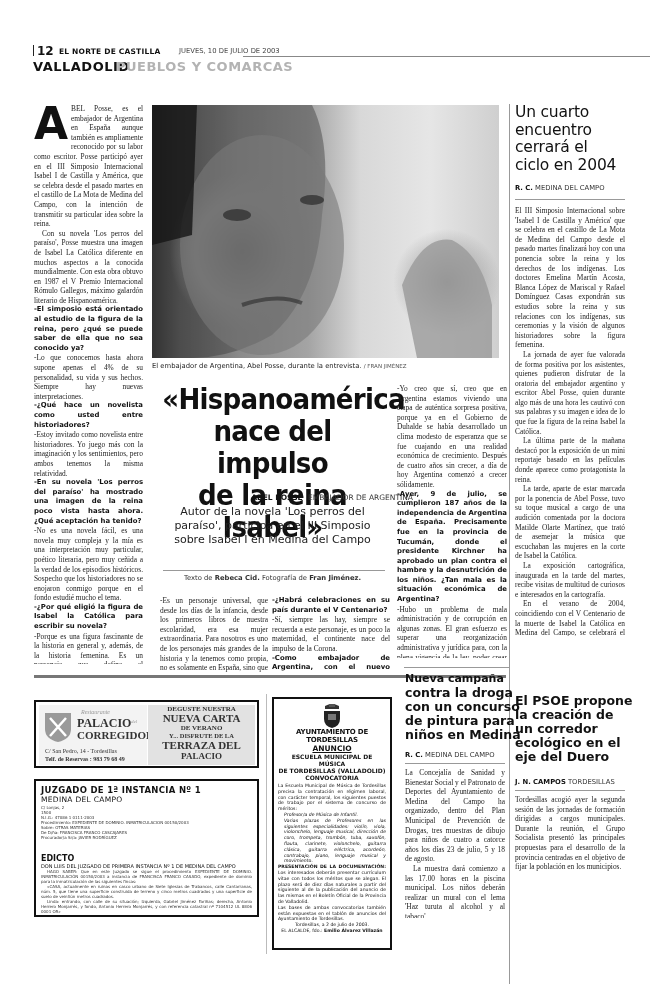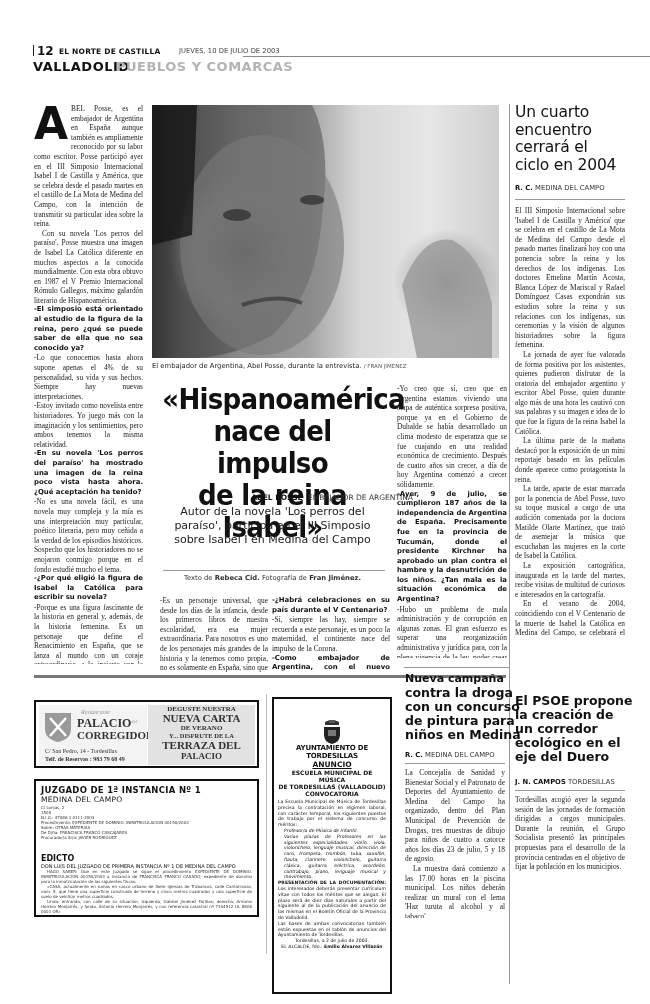--- a/index.html
+++ b/index.html
@@ -30,20 +30,21 @@
   <span class="abs sans" style="left:0;top:17px;font-size:13px;font-weight:900;letter-spacing:0.5px;">VALLADOLID</span>
   <span class="abs sans" style="left:83px;top:17px;font-size:13px;font-weight:900;color:#b3b3b3;letter-spacing:0.5px;">PUEBLOS Y COMARCAS</span>
 </div>
 
 <div class="abs" style="left:34px;top:104px;width:109px;height:560px;overflow:hidden;">
   <div style="float:left;font-family:'DejaVu Sans',sans-serif;font-weight:900;font-size:44px;line-height:38px;margin:1px 3px 0 0;">A</div>
   <div class="body-txt" style="text-indent:0;">BEL Posse, es el embajador de Argentina en España aunque también es ampliamente reconocido por su labor como escritor. Posse participó ayer en el III Simposio Internacional Isabel I de Castilla y América, que se celebra desde el pasado martes en el castillo de La Mota de Medina del Campo, con la intención de transmitir su particular idea sobre la reina.</div>
   <div class="body-txt" style="text-indent:8px;">Con su novela 'Los perros del paraíso', Posse muestra una imagen de Isabel La Católica diferente en muchos aspectos a la conocida mundialmente. Con esta obra obtuvo en 1987 el V Premio Internacional Rómulo Gallegos, máximo galardón literario de Hispanoamérica.</div>
   <div class="q">-El simposio está orientado al estudio de la figura de la reina, pero ¿qué se puede saber de ella que no sea conocido ya?</div>
   <div class="a">-Lo que conocemos hasta ahora supone apenas el 4% de su personalidad, su vida y sus hechos. Siempre hay nuevas interpretaciones.</div>
+  <div class="q">-¿Qué hace un novelista como usted entre historiadores?</div>
   <div class="a">-Estoy invitado como novelista entre historiadores. Yo juego más con la imaginación y los sentimientos, pero ambos tenemos la misma relatividad.</div>
   <div class="q">-En su novela 'Los perros del paraíso' ha mostrado una imagen de la reina poco vista hasta ahora. ¿Qué aceptación ha tenido?</div>
   <div class="a">-No es una novela fácil, es una novela muy compleja y la mía es una interpretación muy particular, poético literaria, pero muy ceñida a la verdad de los episodios históricos. Sospecho que los historiadores no se enojaron conmigo porque en el fondo estudié mucho el tema.</div>
   <div class="q">-¿Por qué eligió la figura de Isabel la Católica para escribir su novela?</div>
   <div class="a">-Porque es una figura fascinante de la historia en general y, además, de la historia femenina. Es un personaje que define el Renacimiento en España, que se lanza al mundo con un coraje extraordinario, a lo incierto con la aventura de Colón, que se maneja con un personaje tan difícil y maquiavélico como Fernando y que finalmente está revestida de un halo de ternura.</div>
 
 </div>
 
 <div class="abs" style="left:152px;top:105px;width:347px;height:253px;background:radial-gradient(ellipse 30% 45% at 26% 58%, #6a6a6a 0%, #9a9a9a 45%, transparent 70%),radial-gradient(ellipse 22% 30% at 85% 70%, #8d8d8d 0%, transparent 70%),linear-gradient(90deg,#2b2b2b 0%,#5a5a5a 8%,#8a8a8a 25%,#a4a4a4 45%,#d8d8d8 60%,#e6e6e6 80%,#cfcfcf 100%);">
   <svg width="347" height="253" viewBox="0 0 347 253" style="position:absolute;left:0;top:0;">
@@ -153,21 +154,21 @@
   <div class="sans" style="font-size:5px;line-height:6px;">DON LUIS DEL JUZGADO DE PRIMERA INSTANCIA Nº 1 DE MEDINA DEL CAMPO</div>
   <div class="small" style="text-indent:6px;text-align:justify;">HAGO SABER: Que en este Juzgado se sigue el procedimiento EXPEDIENTE DE DOMINIO. INMATRICULACIÓN 00150/2003 a instancia de FRANCISCA FRANCO CASADO, expediente de dominio para la inmatriculación de las siguientes fincas:</div>
   <div class="small" style="text-indent:6px;text-align:justify;">«CASA, actualmente en ruinas en casco urbano de Siete Iglesias de Trabancos, calle Cantarranas, núm. 5, que tiene una superficie construida de terreno y cinco metros cuadrados y una superficie de suelo de veintiún metros cuadrados.</div>
   <div class="small" style="text-indent:6px;text-align:justify;">Linda: entrando, con calle de su situación; Izquierda, Gabriel Jiménez Fariñas; derecha, Antonio Herrero Monjarrés, y fondo, Antonio Herrero Monjarrés, y con referencia catastral nº 7104512 UL 8806 0001 OR»</div>
   <div class="small" style="text-indent:6px;text-align:justify;">Por el presente y en virtud de lo acordado en providencia de esta fecha se convoca a las personas ignoradas a quienes pudiera perjudicar la inscripción solicitada para que en el término de diez días siguientes a la publicación de este edicto puedan comparecer en el expediente alegando lo que su derecho convenga.</div>
 
 </div>
 
 <div class="abs" style="left:266px;top:694px;width:1px;height:260px;background:#bbb;"></div>
 
-<div class="abs ad-box" style="left:272px;top:697px;width:120px;height:297px;padding:19px 4px;text-align:center;overflow:hidden;">
+<div class="abs ad-box" style="left:272px;top:697px;width:120px;height:253px;padding:3px 4px;text-align:center;overflow:hidden;">
   <svg width="22" height="26" viewBox="0 0 22 26" style="display:block;margin:0 auto;">
     <path d="M4 4 Q11 0 18 4 L18 7 L4 7 Z" fill="#333"></path>
     <rect x="8" y="2" width="6" height="3" fill="#555"></rect>
     <path d="M3 9 L19 9 L19 17 Q19 24 11 26 Q3 24 3 17 Z" fill="#222"></path>
     <rect x="7" y="12" width="8" height="6" fill="#777"></rect>
   </svg>
   <div class="sans" style="font-size:7px;font-weight:bold;letter-spacing:-0.2px;">AYUNTAMIENTO DE TORDESILLAS</div>
   <div class="sans" style="font-size:7.5px;font-weight:bold;text-decoration:underline;">ANUNCIO</div>
   <div class="sans" style="font-size:6px;font-weight:bold;">ESCUELA MUNICIPAL DE MÚSICA</div>
   <div class="sans" style="font-size:6px;font-weight:bold;">DE TORDESILLAS (VALLADOLID)</div>

